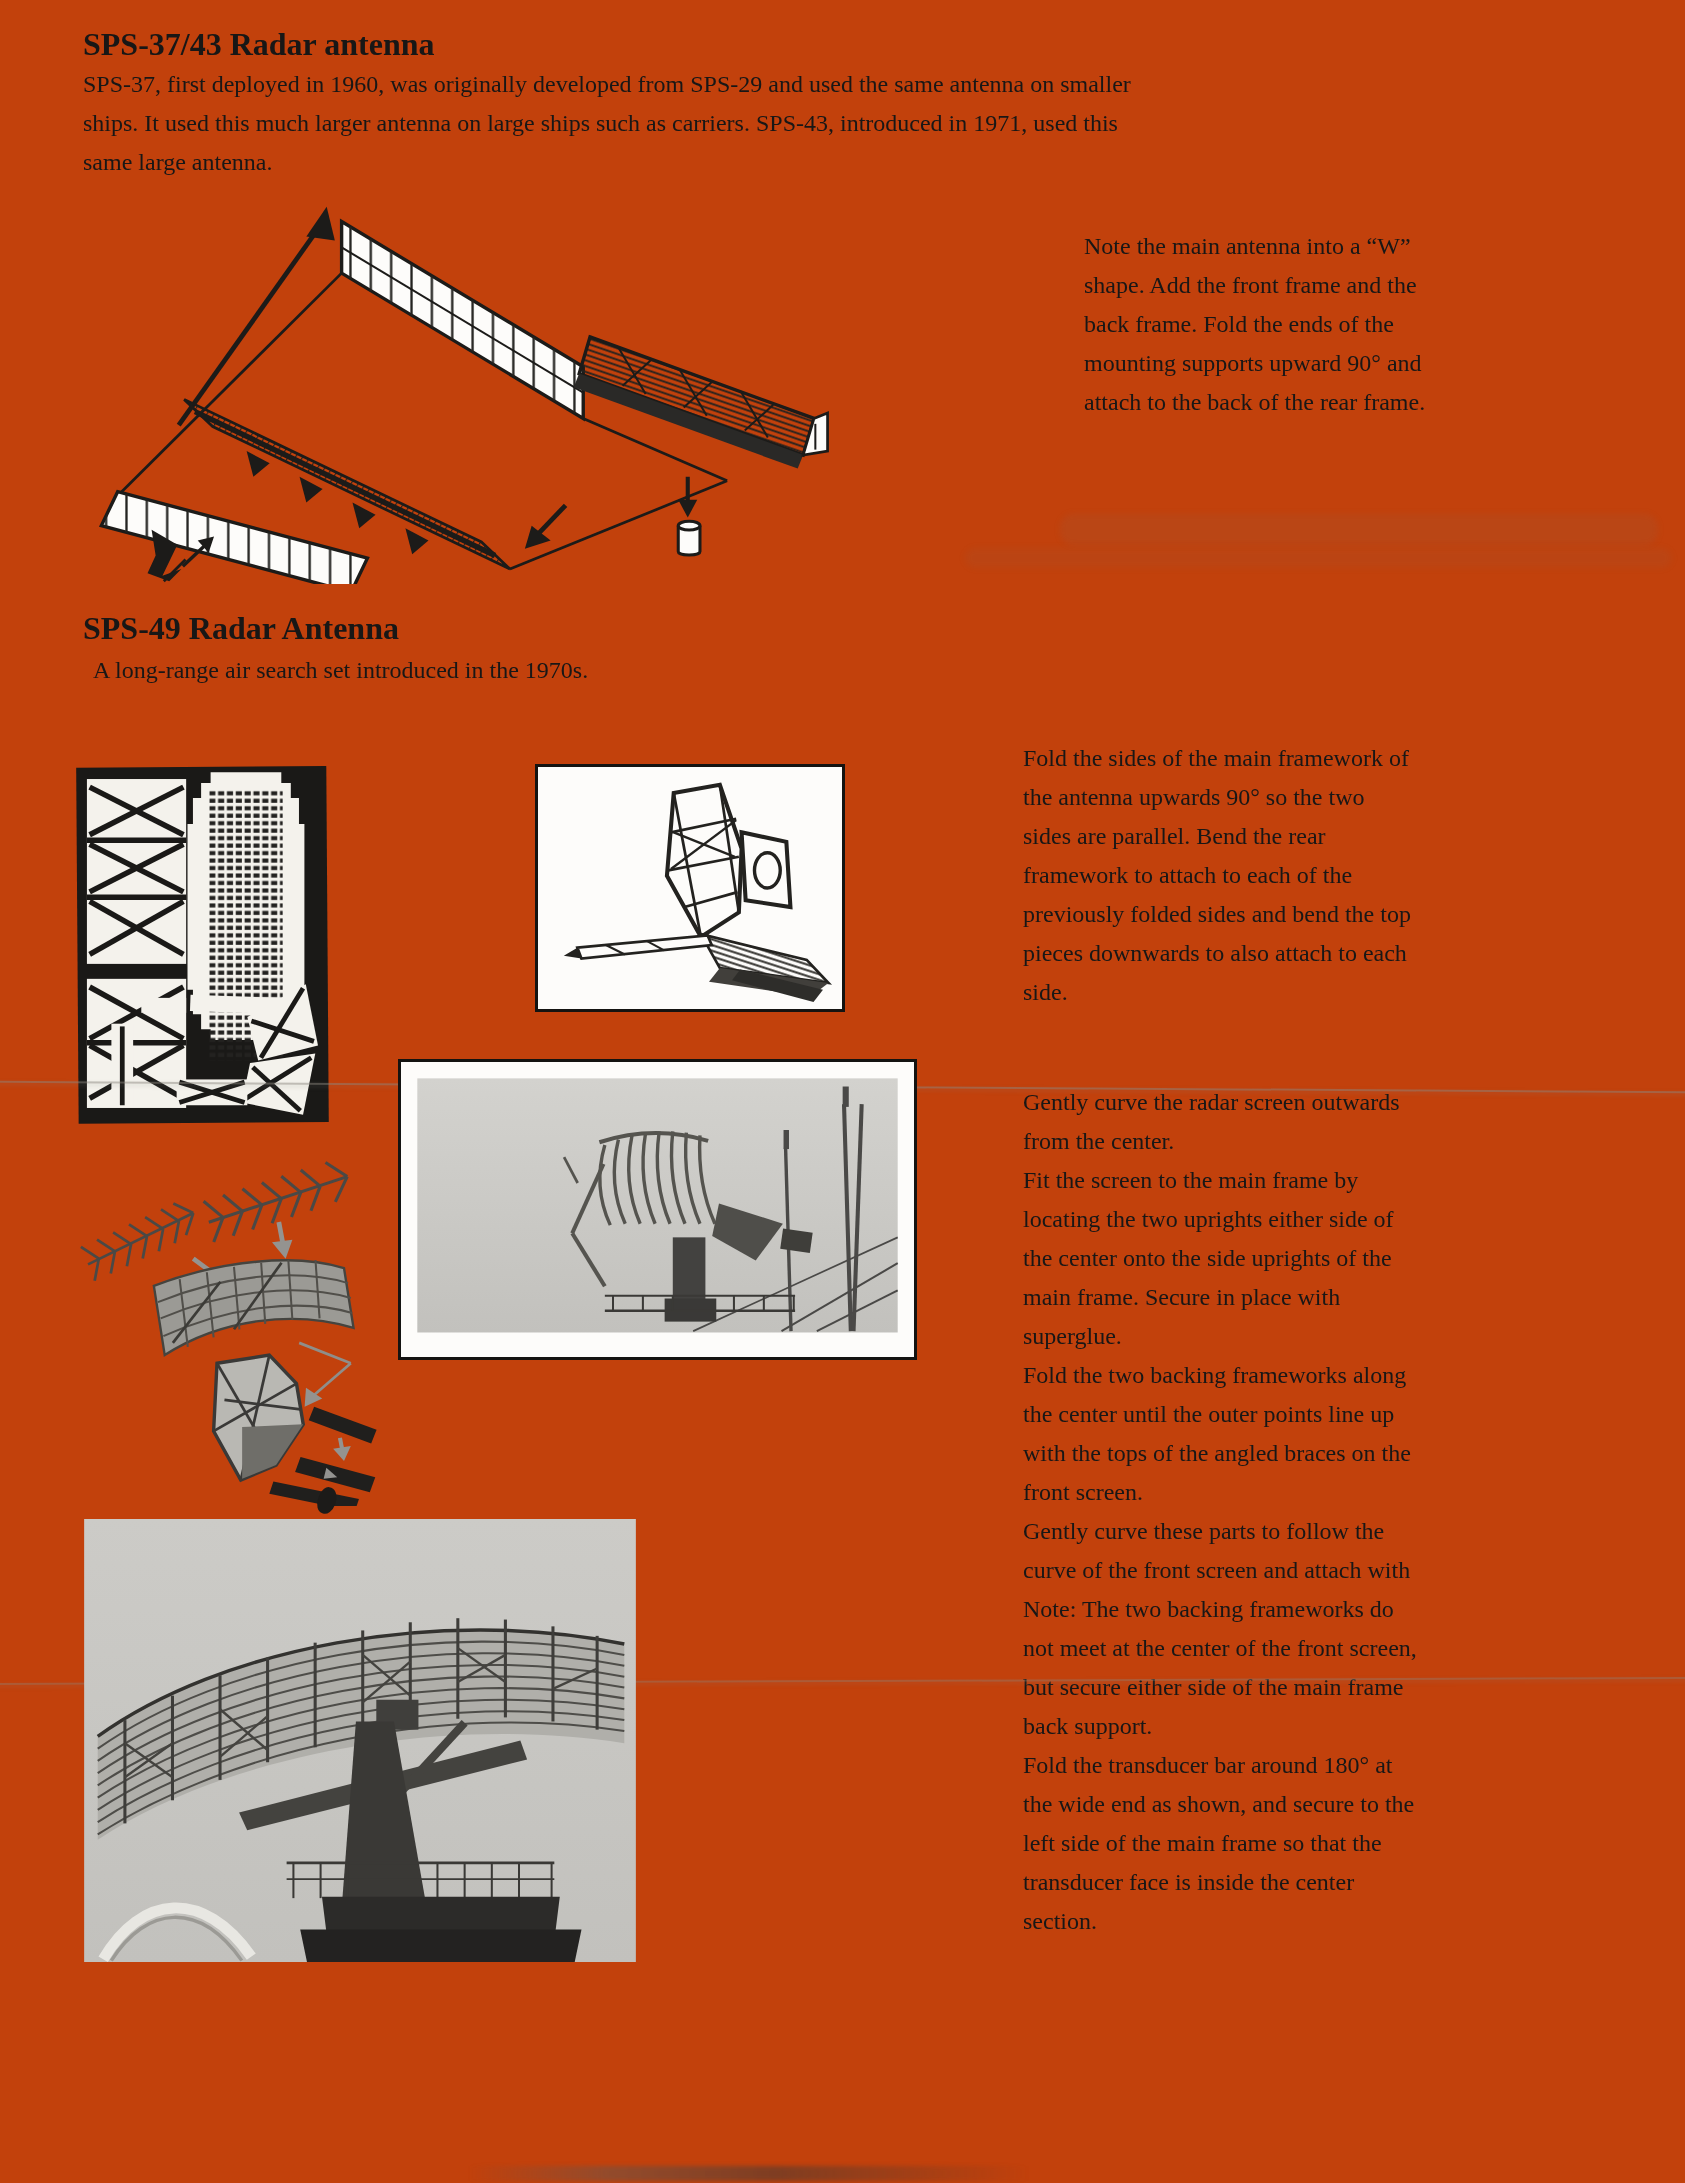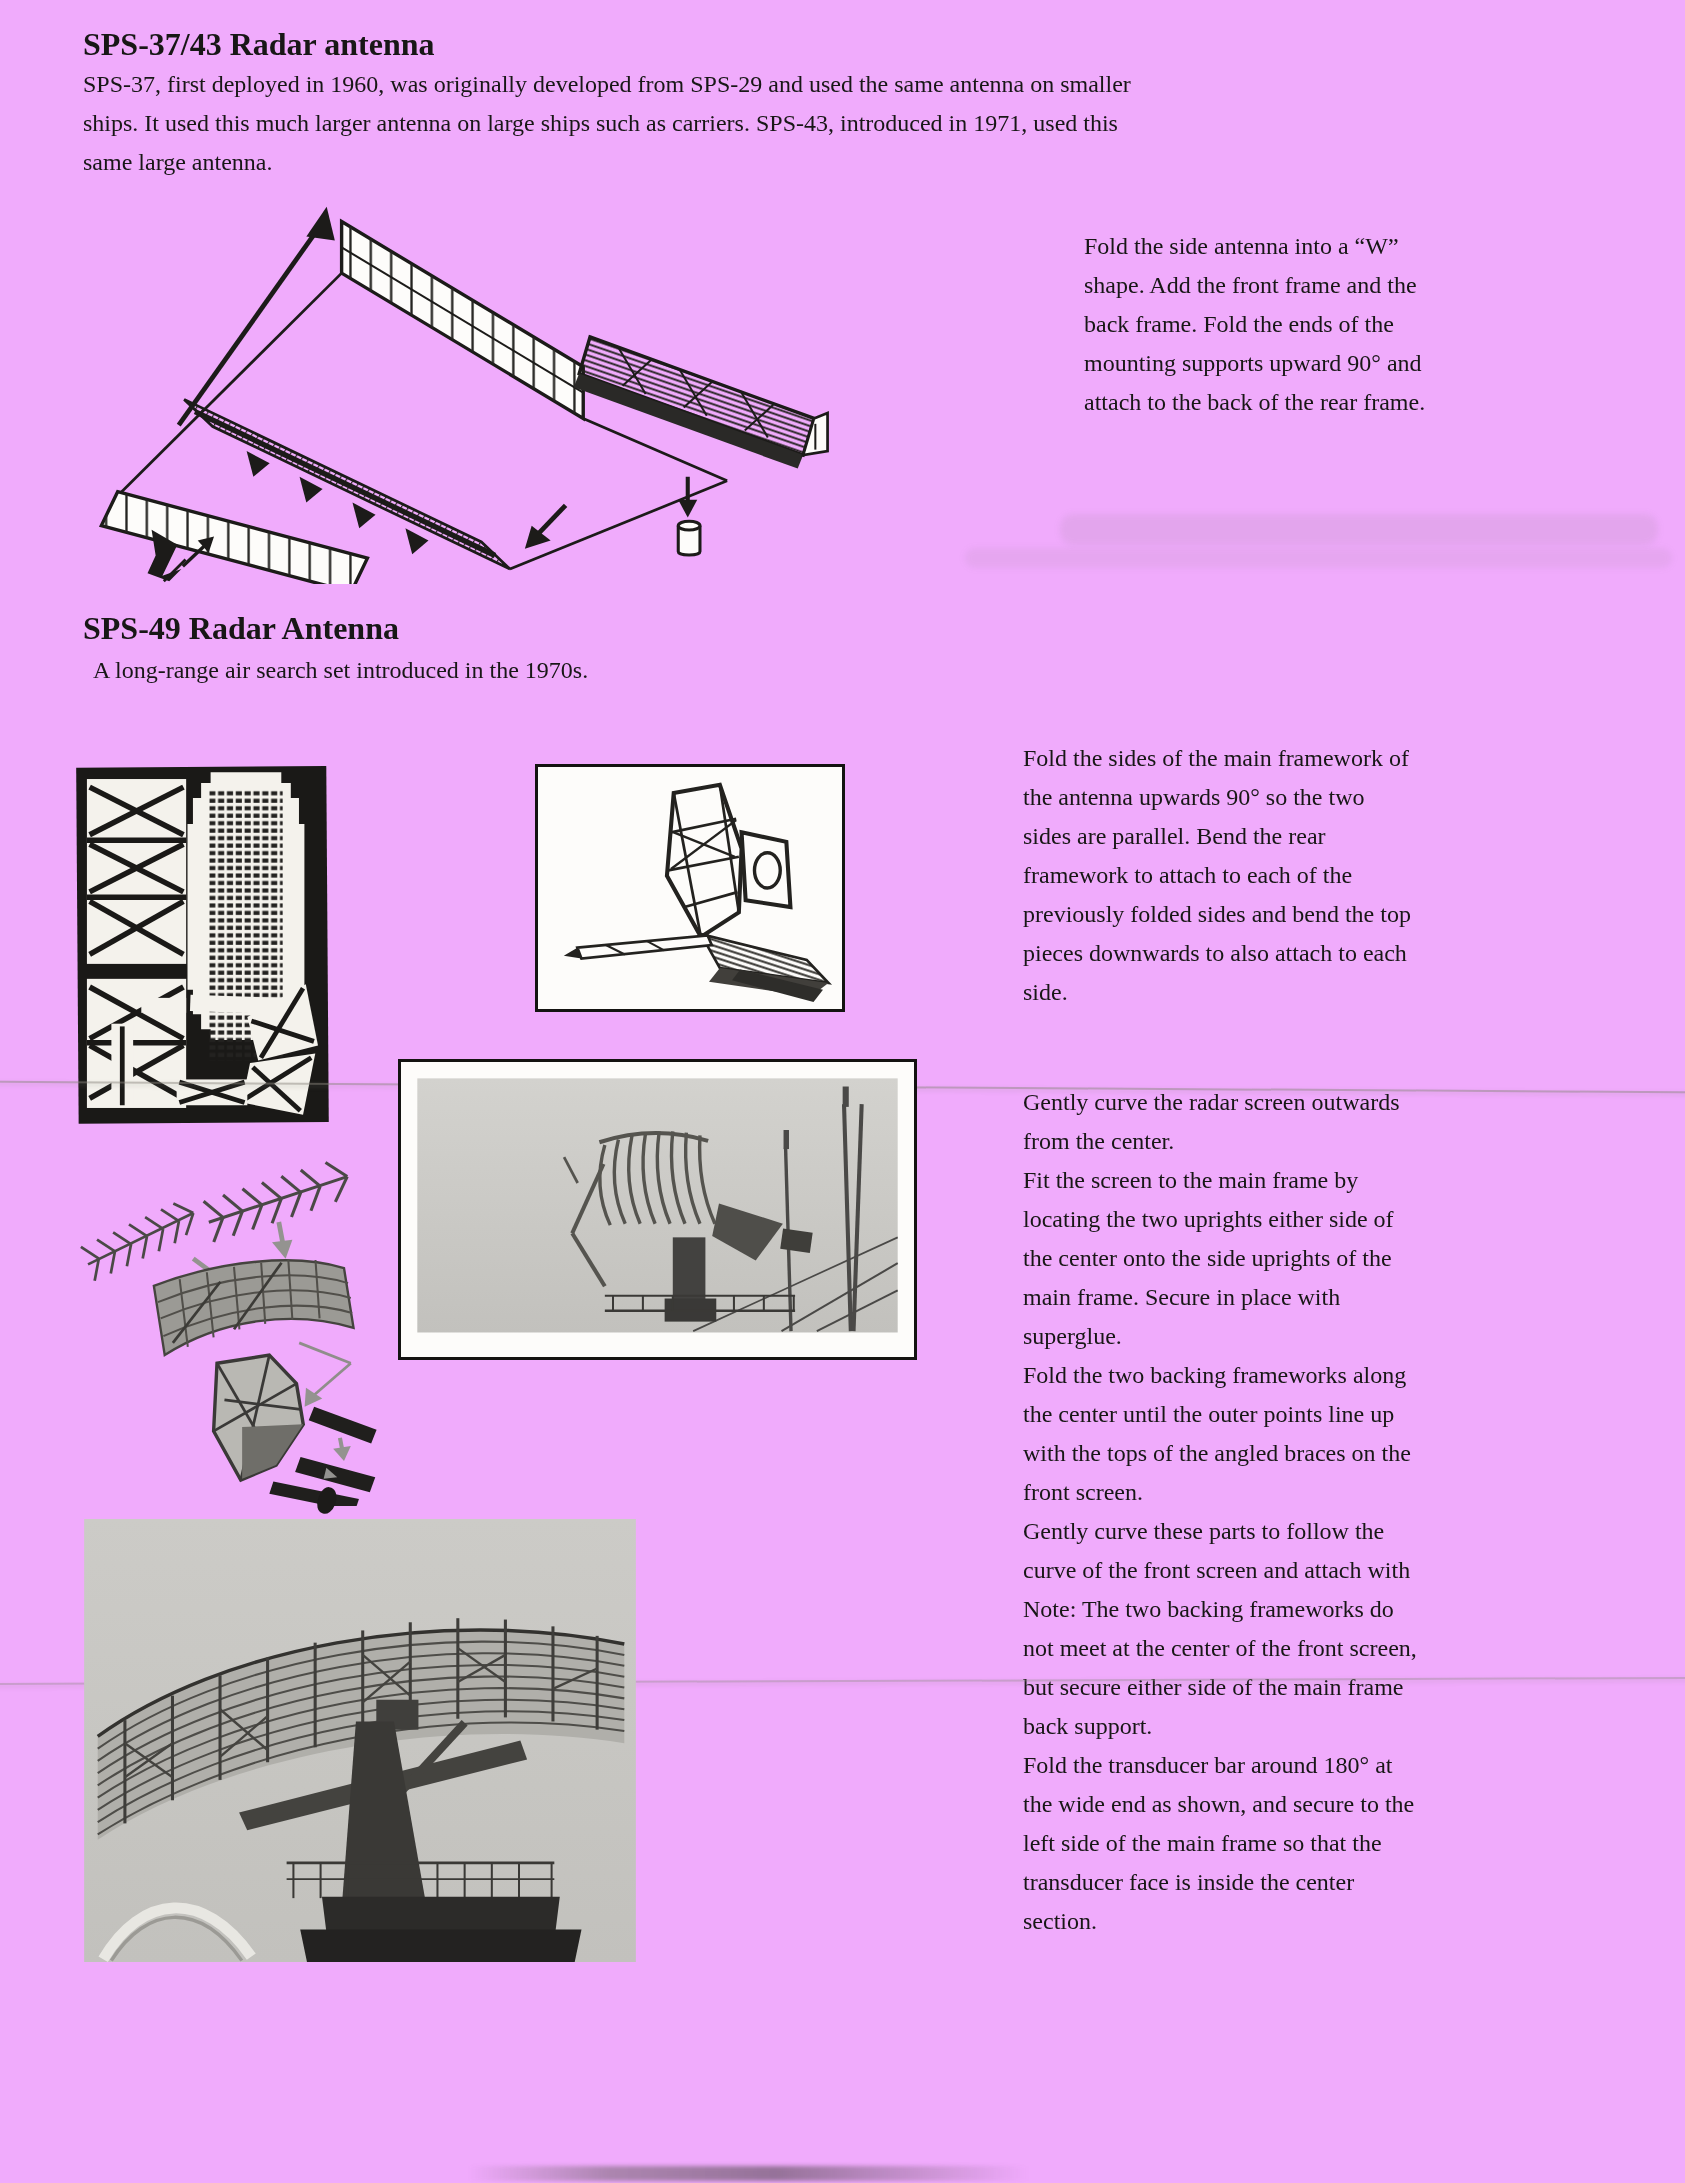--- a/index.html
+++ b/index.html
@@ -1,18 +1,18 @@
 <!DOCTYPE html>
 <html style="font-size:11px"><head>
 <meta charset="utf-8">
 <style>
   html,body{margin:0;padding:0;background:#e9e7e2;}
   .page{
     position:relative;width:1685px;height:2183px;overflow:hidden;
-    background:#f0abfc;color:#181716;
+    background:#c2410c;color:#181716;
     font-family:"Liberation Serif", serif;
   }
   .abs{position:absolute;}
   .h1{font-size:32px;font-weight:bold;white-space:nowrap;}
   .body-text{font-size:24px;line-height:39px;}
   .tl{white-space:nowrap;}
   .figure-box{border:3.4px solid #141311;background:#fdfcfa;}
   .crease{position:absolute;left:-13.6px;width:1712px;height:2px;background:rgba(138,134,126,0.5);box-shadow:0 2px 4.1px rgba(138,134,126,0.25);}
   .ghost{position:absolute;border-radius:13.6px;filter:blur(3.4px);}
   .speck{position:absolute;background:#1c1b19;border-radius:45% 55% 50% 50%;}
@@ -91,21 +91,21 @@
 
         <line x1="902" y1="424" x2="902" y2="466" stroke-width="6"></line>
         <polygon points="902,484 888,458 916,458" fill="#1c1b19" stroke="none"></polygon>
         <path d="M888,496 V534 C888,541 920,541 920,534 V496" stroke-width="4.5" fill="#fdfcfa"></path>
         <ellipse cx="904" cy="496" rx="16" ry="6.5" stroke-width="4.5" fill="#fdfcfa"></ellipse>
       </g>
     </svg>
   </div>
 
   <div class="abs body-text" style="left:1084px;top:227px;width:537px;">
-      <div class="tl">Fold the side antenna into a “W”</div>
+      <div class="tl">Note the main antenna into a “W”</div>
       <div class="tl">shape. Add the front frame and the</div>
       <div class="tl">back frame. Fold the ends of the</div>
       <div class="tl">mounting supports upward 90° and</div>
       <div class="tl">attach to the back of the rear frame.</div>
     </div>
 
   <div class="ghost" style="left:1060px;top:514px;width:598px;height:31px;background:rgba(120,116,108,0.10);"></div>
   <div class="ghost" style="left:965px;top:548px;width:707px;height:20.4px;background:rgba(120,116,108,0.08);"></div>
 
   <div class="abs h1" style="left:83px;top:610px;text-align:center;">SPS-49 Radar Antenna</div>

